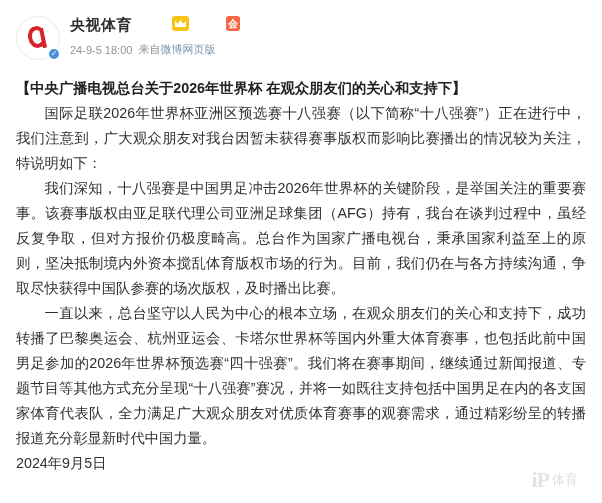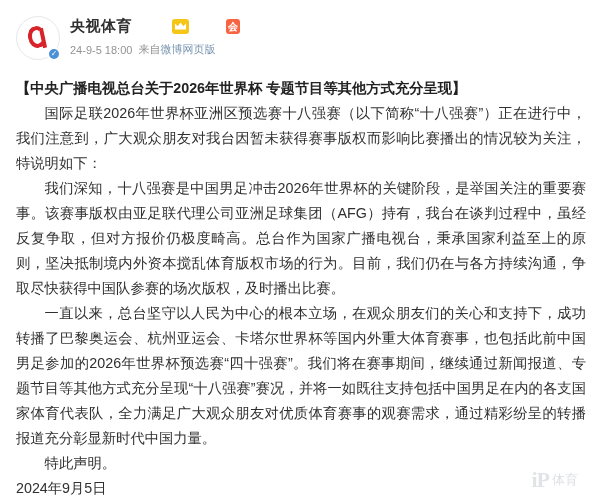--- a/index.html
+++ b/index.html
@@ -86,21 +86,21 @@
     font-size: 8px;
     line-height: 10px;
     text-align: center;
   }
   .name-block {
     margin-left: 10px;
     padding-top: 2px;
   }
   .name-row {
     display: flex;
-    align-items: center;
+    align-items: flex-start;
     height: 20px;
     gap: 34px;
   }
   .account-name {
     font-size: 15px;
     font-weight: bold;
     color: #303030;
     letter-spacing: .5px;
   }
   .crown-icon {
@@ -212,25 +212,24 @@
       </div>
       <div class="meta-row">
         <span>24-9-5 18:00</span>
         <span class="meta-source">来自</span>
         <span class="meta-link">微博网页版</span>
       </div>
     </div>
   </div>
 
   <div class="content">
-    <p class="title">【中央广播电视总台关于2026年世界杯 专题节目等其他方式充分呈现】</p>
+    <p class="title">【中央广播电视总台关于2026年世界杯 在观众朋友们的关心和支持下】</p>
     <p class="indent">国际足联2026年世界杯亚洲区预选赛十八强赛（以下简称“十八强赛”）正在进行中，我们注意到，广大观众朋友对我台因暂未获得赛事版权而影响比赛播出的情况较为关注，特说明如下：</p>
     <p class="indent">我们深知，十八强赛是中国男足冲击2026年世界杯的关键阶段，是举国关注的重要赛事。该赛事版权由亚足联代理公司亚洲足球集团（AFG）持有，我台在谈判过程中，虽经反复争取，但对方报价仍极度畸高。总台作为国家广播电视台，秉承国家利益至上的原则，坚决抵制境内外资本搅乱体育版权市场的行为。目前，我们仍在与各方持续沟通，争取尽快获得中国队参赛的场次版权，及时播出比赛。</p>
     <p class="indent">一直以来，总台坚守以人民为中心的根本立场，在观众朋友们的关心和支持下，成功转播了巴黎奥运会、杭州亚运会、卡塔尔世界杯等国内外重大体育赛事，也包括此前中国男足参加的2026年世界杯预选赛“四十强赛”。我们将在赛事期间，继续通过新闻报道、专题节目等其他方式充分呈现“十八强赛”赛况，并将一如既往支持包括中国男足在内的各支国家体育代表队，全力满足广大观众朋友对优质体育赛事的观赛需求，通过精彩纷呈的转播报道充分彰显新时代中国力量。</p>
-    <p class="indent">特此声明。</p>
     <p>2024年9月5日</p>
   </div>
 
   <div class="watermark">
     <span class="ip">iP</span>
     <span class="suffix">体育</span>
   </div>
 
 </div>
 

